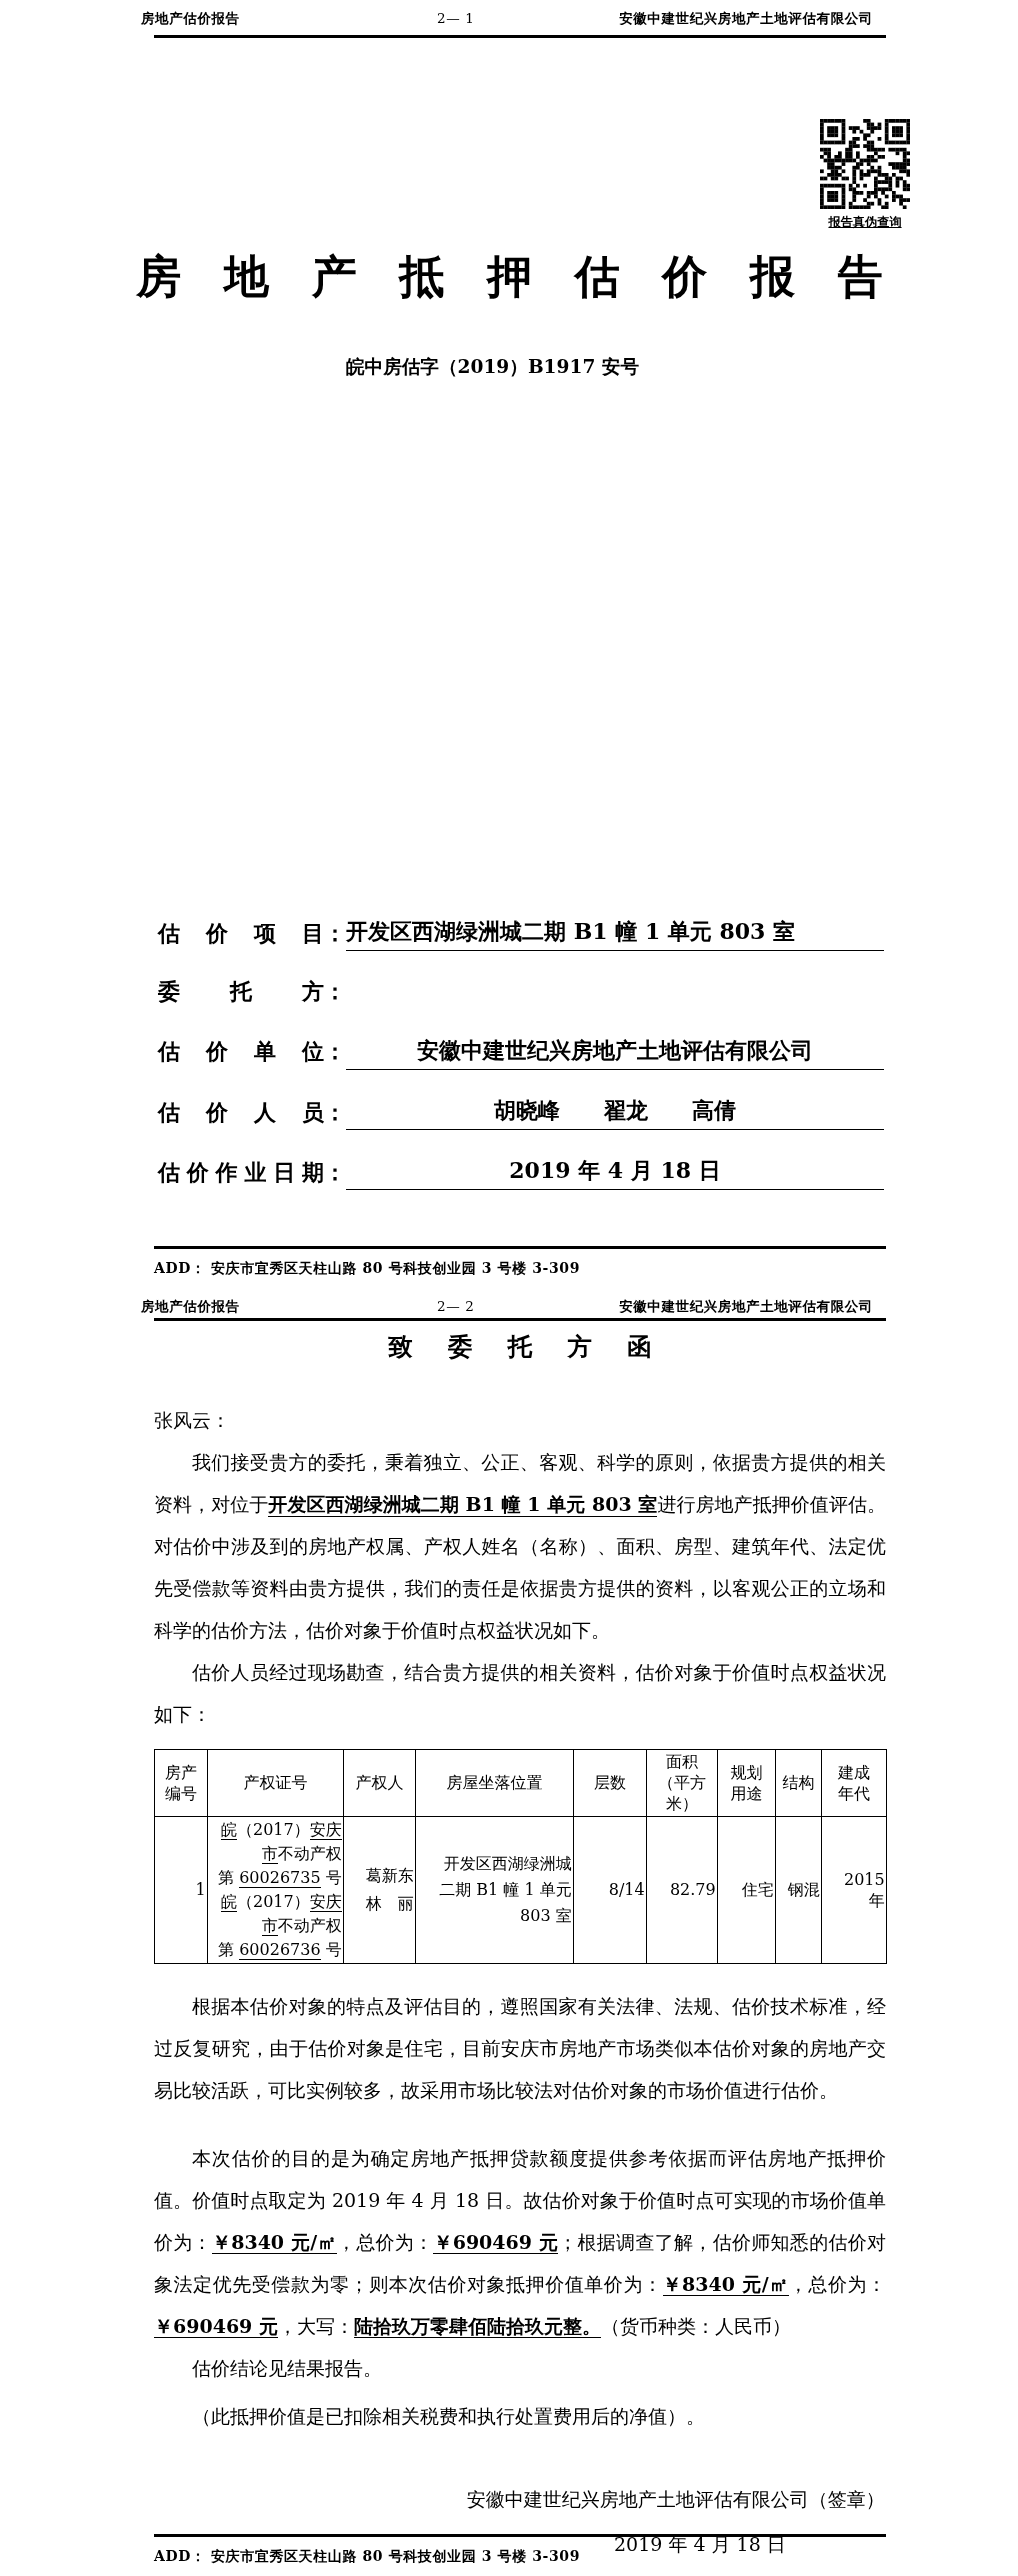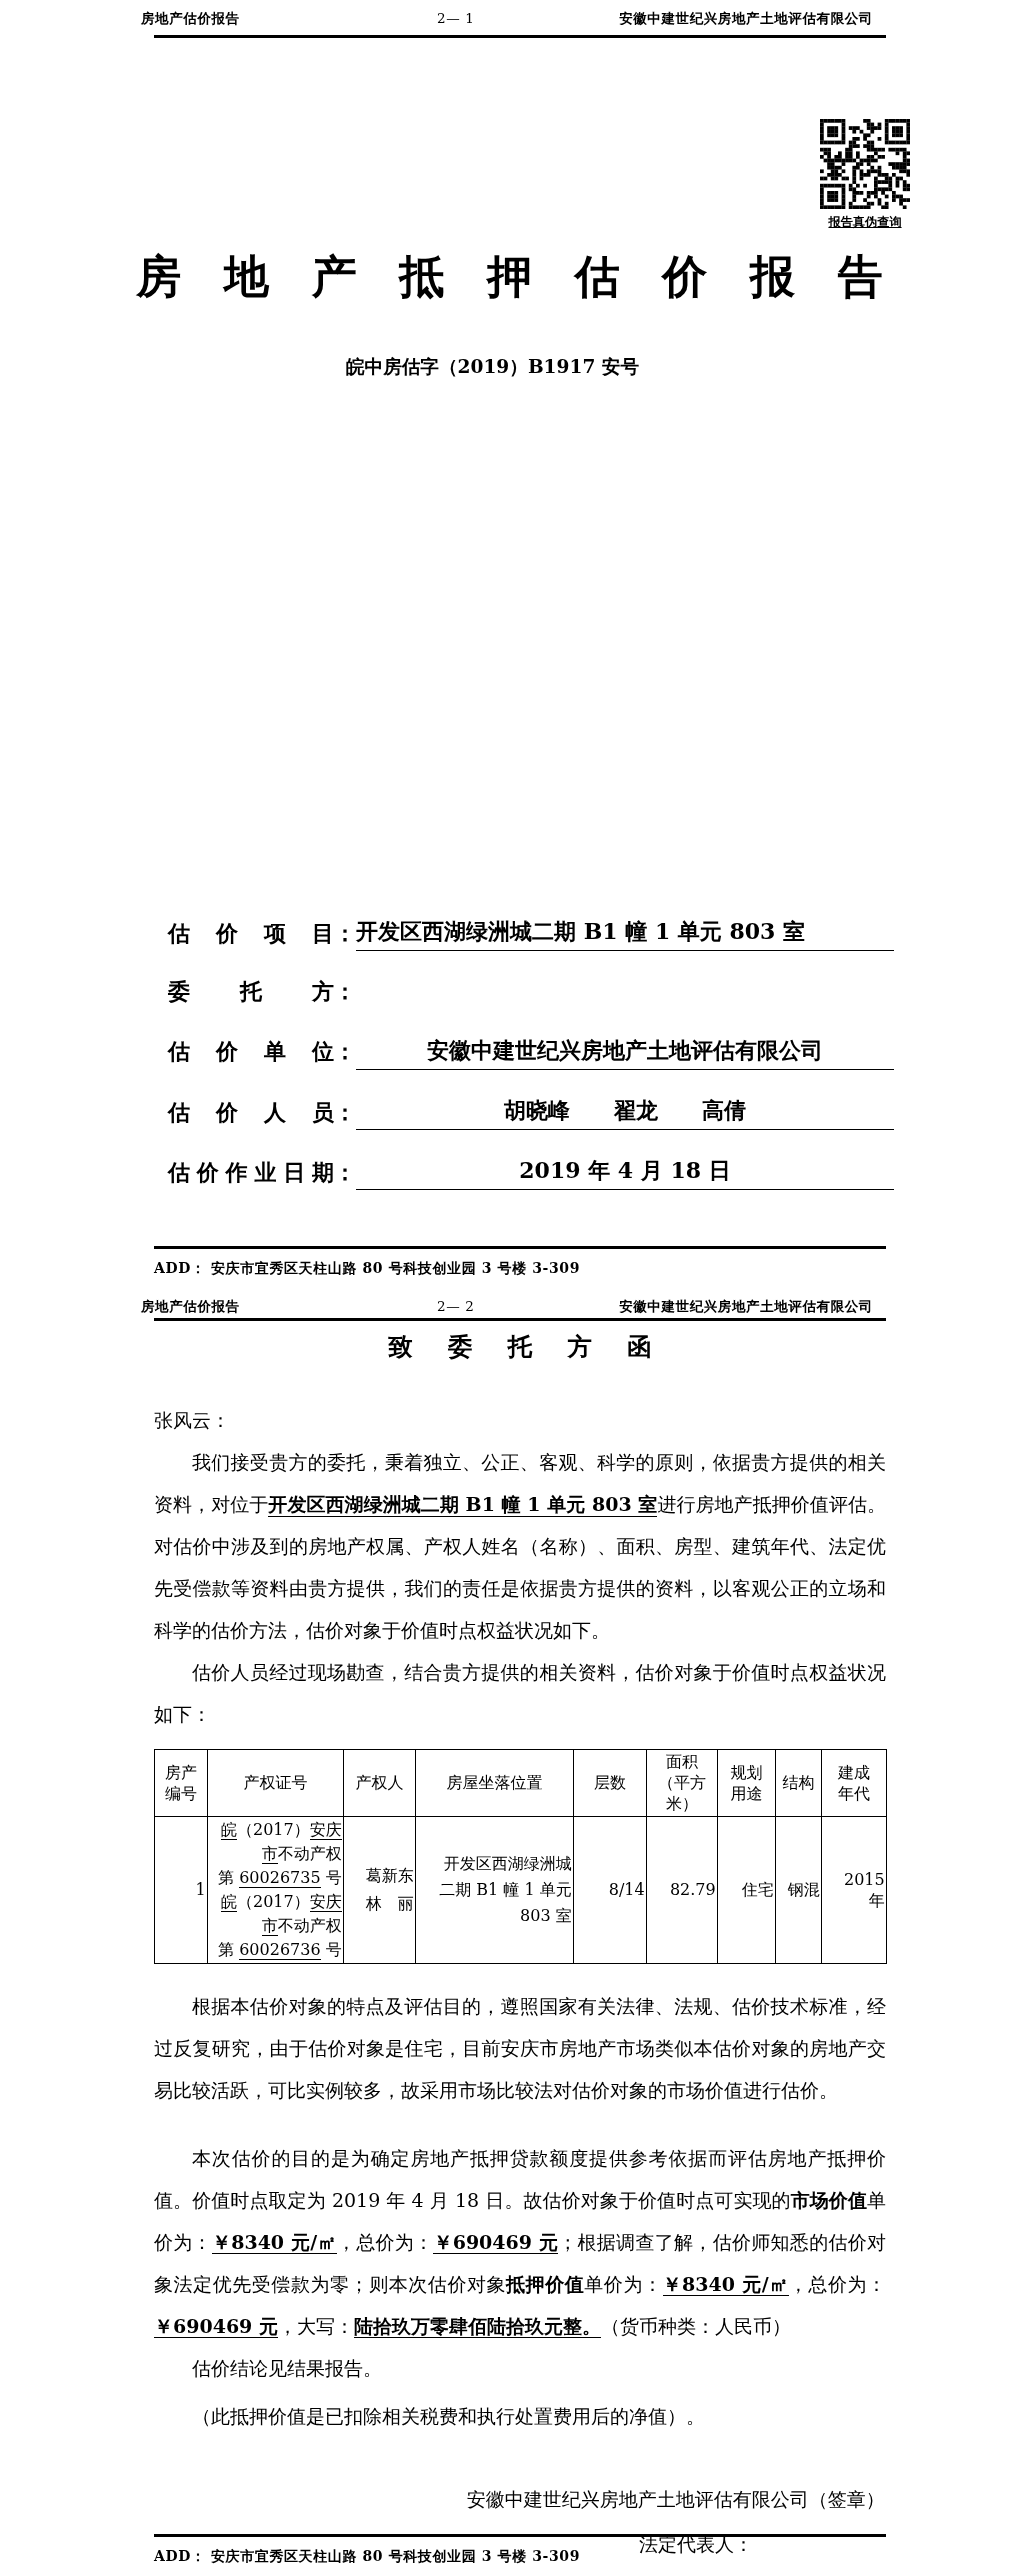--- a/index.html
+++ b/index.html
@@ -30,39 +30,39 @@
   .doc-title {
     left:0; top:247px; width:1019px; text-align:center;
     font-size:45px; font-weight:bold; letter-spacing:0.30em; text-indent:0.30em;
     white-space:nowrap;
   }
   .doc-subtitle {
     left:0; top:354px; width:985px; text-align:center;
     font-size:18.6px; font-weight:bold;
   }
 
-  .form-block { left:168px; top:917px; width:726px; }
+  .form-block { left:158px; top:917px; width:726px; }
   .frow { display:flex; align-items:flex-end; margin-bottom:26px; font-size:22px; font-weight:bold; }
   .flabel { width:166px; text-align:justify; text-align-last:justify; padding-bottom:2.6px; }
   .fcolon { width:22px; padding-bottom:2.6px; }
   .fvalue {
     flex:1; border-bottom:1.9px solid #000; text-align:center;
     padding-bottom:3.2px; white-space:nowrap;
   }
   .frow:first-child .fvalue { text-align:left; }
 
   
   .letter { left:154px; top:1330px; width:732px; }
   .letter-title {
     font-size:24.4px; font-weight:bold; text-align:center;
     letter-spacing:0.55em; text-indent:0.55em; line-height:33px;
   }
   .salutation { margin-top:36px; font-size:19px; line-height:42px; }
   .para { font-size:19px; line-height:42px; text-align:justify; text-indent:2em; }
-  .b  { font-weight:bold; }
+  .b  { font-weight:normal; }
   .bu { font-weight:bold; border-bottom:1.3px solid #000; padding-bottom:0.6px; }
 
   
   .ptable { border-collapse:collapse; width:732px; margin-top:14px; table-layout:fixed; }
   .ptable th, .ptable td {
     border:1.3px solid #000; text-align:center; vertical-align:middle;
     font-size:16px; font-weight:normal; padding:1.3px; white-space:pre-line; line-height:21px;
   }
   .ptable { border:1.9px solid #000; }
   .ptable th { height:42px; border-bottom:1.9px solid #000; }
@@ -503,20 +503,19 @@
 
   <p class="para p3">根据本估价对象的特点及评估目的，遵照国家有关法律、法规、估价技术标准，经过反复研究，由于估价对象是住宅，目前安庆市房地产市场类似本估价对象的房地产交易比较活跃，可比实例较多，故采用市场比较法对估价对象的市场价值进行估价。</p>
 
   <p class="para p4"><span>本次估价的目的是为确定房地产抵押贷款额度提供参考依据而评估房地产抵押价值。价值时点取定为 2019 年 4 月 18 日。故估价对象于价值时点可实现的</span><span class="b">市场价值</span><span>单价为：</span><span class="bu">￥8340 元/㎡</span><span>，总价为：</span><span class="bu">￥690469 元</span><span>；根据调查了解，估价师知悉的估价对象法定优先受偿款为零；则本次估价对象</span><span class="b">抵押价值</span><span>单价为：</span><span class="bu">￥8340 元/㎡</span><span>，总价为：</span><span class="bu">￥690469 元</span><span>，大写：</span><span class="bu">陆拾玖万零肆佰陆拾玖元整。</span><span>（货币种类：人民币）</span></p>
 
   <p class="para">估价结论见结果报告。</p>
   <p class="para p5">（此抵押价值是已扣除相关税费和执行处置费用后的净值）。</p>
 
   <div class="sig">
     <div class="sig-company">安徽中建世纪兴房地产土地评估有限公司（签章）</div>
-    <div class="sig-legal">法定代表人：</div>
     <div class="sig-date">2019 年 4 月 18 日</div>
   </div>
 </div>
 
 <div class="abs rule" style="top:2534px;"></div>
 <div class="abs footer-addr" style="top:2548px;">ADD：  安庆市宜秀区天柱山路 80 号科技创业园 3 号楼 3-309</div>
 
 
 </body></html>

